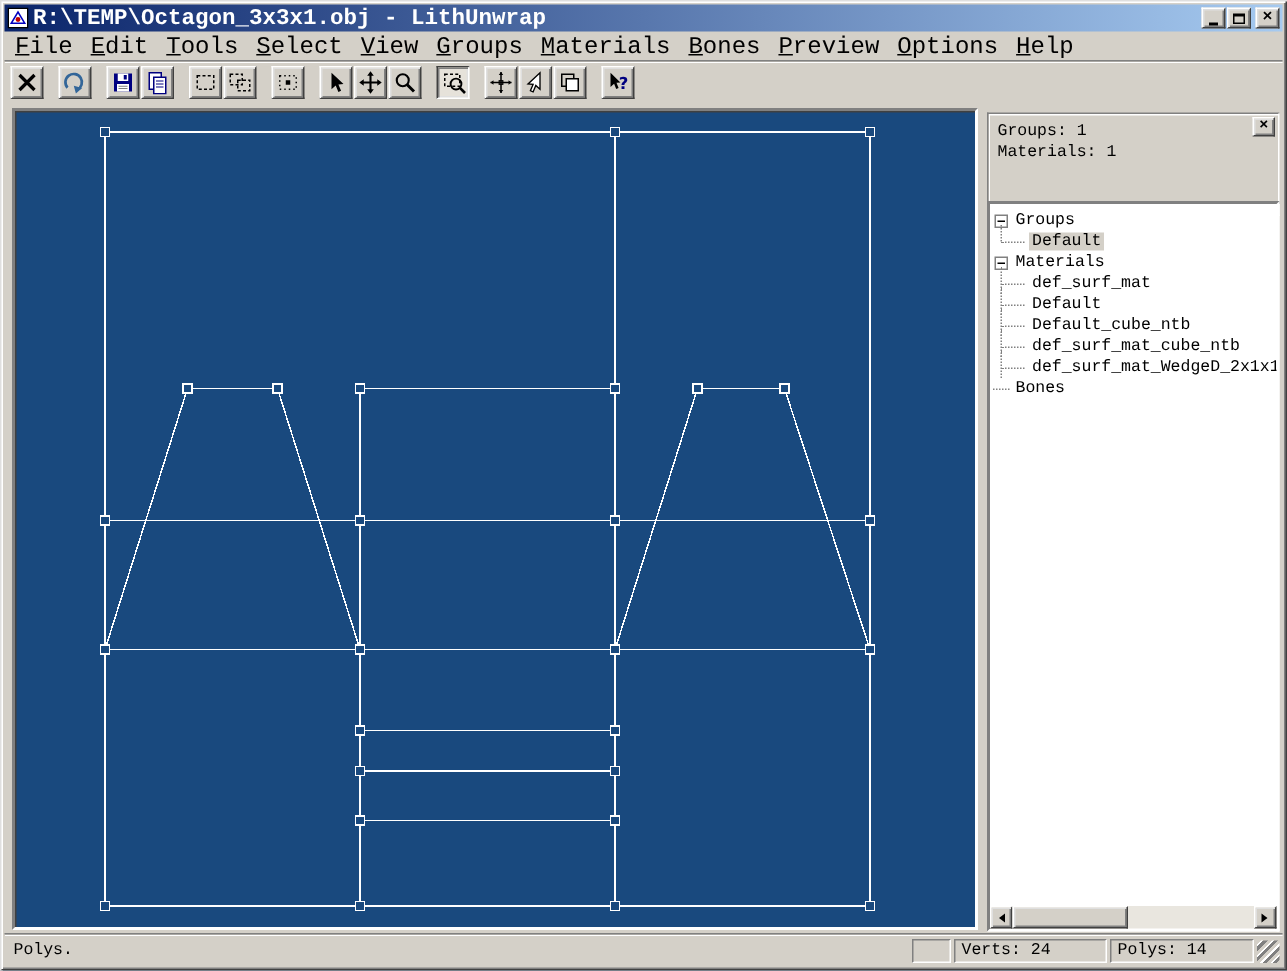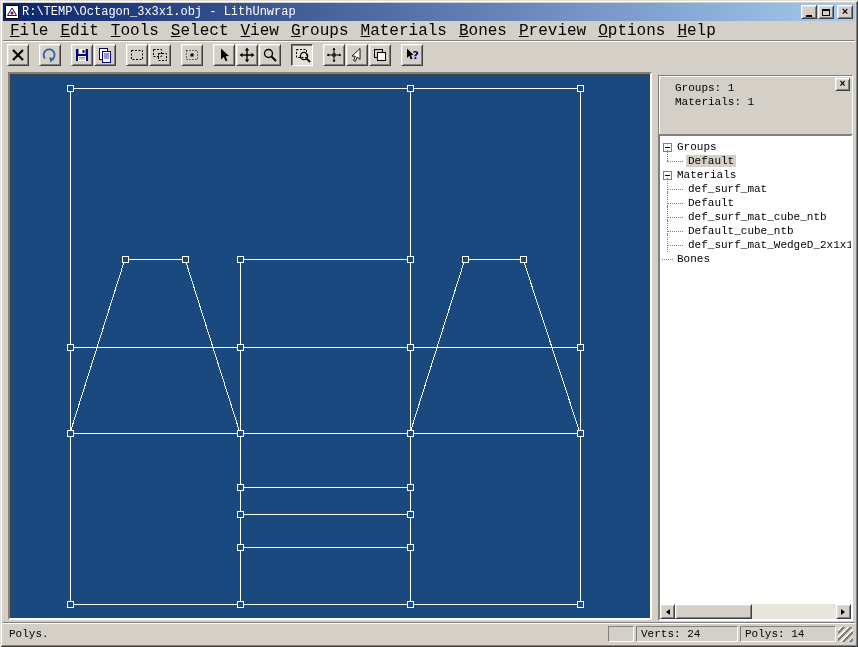--- a/index.html
+++ b/index.html
@@ -8,21 +8,21 @@
 
   .window { position:absolute; inset:0; background:#d4d0c8;
     box-shadow: inset 1px 1px 0 #dfdfdf, inset -1px -1px 0 #404040, inset 2px 2px 0 #fff, inset -2px -2px 0 #808080; }
 
   
   .titlebar { position:absolute; left:3px; top:3px; right:3px; height:18px;
     display:flex; align-items:center; gap:3px; padding:0 2px;
     background:linear-gradient(90deg,#0a246a,#a6caf0); }
   .app-icon { width:14px; height:14px; flex:0 0 14px; }
   .app-icon svg { display:block; width:14px; height:14px; }
-  .title-text { color:#fff; font-size:12px; font-weight:normal; white-space:nowrap; overflow:hidden; flex:1 1 auto; }
+  .title-text { color:#fff; font-size:15px; font-weight:bold; white-space:nowrap; overflow:hidden; flex:1 1 auto; }
   .win-btns { display:flex; align-items:center; }
   .winbtn { width:16px; height:14px; background:#d4d0c8; border:1px solid; border-color:#fff #404040 #404040 #fff;
     box-shadow:inset 1px 1px 0 #dfdfdf, inset -1px -1px 0 #808080;
     display:flex; align-items:center; justify-content:center; font:bold 11px "Liberation Mono",monospace; line-height:1; padding:0; }
   .winbtn + .winbtn { margin-left:1px; }
   .winbtn.close { margin-left:3px; }
   .glyph-min { display:block; width:6px; height:2px; background:#000; margin-top:7px; }
   .glyph-max { display:block; width:8px; height:7px; border:1px solid #000; border-top-width:2px; }
 
   
@@ -45,21 +45,21 @@
 
   
   .canvas-wrap { position:absolute; left:8px; top:72px; width:644px; height:548px;
     border:2px solid; border-color:#808080 #fff #fff #808080; box-shadow:inset 1px 1px 0 #404040; background:#19497e; }
   #uvsvg { position:absolute; inset:0; width:100%; height:100%; }
 
   
   .side { position:absolute; left:656px; top:72px; right:5px; bottom:26px; }
   .infobox { position:absolute; left:2px; top:3px; right:0; height:69px;
     border:1px solid; border-color:#808080 #fff #fff #808080; box-shadow:inset 1px 1px 0 #fff;
-    padding:5px 16px; font-size:11px; line-height:14px; }
+    padding:5px 6px; font-size:11px; line-height:14px; }
   .panel-close { position:absolute; top:2px; right:2px; width:15px; height:13px;
     background:#d4d0c8; border:1px solid; border-color:#fff #404040 #404040 #fff;
     box-shadow:inset 1px 1px 0 #dfdfdf, inset -1px -1px 0 #808080;
     display:flex; align-items:center; justify-content:center; font:bold 10px "Liberation Mono",monospace; line-height:1; padding:0; }
 
   .treebox { position:absolute; left:2px; right:0; top:62px; bottom:0;
     border:2px solid; border-color:#808080 #fff #fff #808080; background:#fff; }
   .tree { position:absolute; left:0; right:0; top:0; bottom:15px; overflow:hidden; padding-top:4px; font-size:11px; background:#fff; }
   .trow { display:flex; align-items:center; height:14px; white-space:nowrap; }
   .expander { flex:0 0 9px; width:9px; height:9px; border:1px solid #808080; background:#fff; margin:0 3px; position:relative; }
@@ -338,25 +338,25 @@
           <div class="trow">
             <span class="conn"></span>
             <span class="tlabel">def_surf_mat</span>
           </div>
           <div class="trow">
             <span class="conn"></span>
             <span class="tlabel">Default</span>
           </div>
           <div class="trow">
             <span class="conn"></span>
+            <span class="tlabel">Default_cube_ntb</span>
+          </div>
+          <div class="trow">
+            <span class="conn"></span>
             <span class="tlabel">def_surf_mat_cube_ntb</span>
-          </div>
-          <div class="trow">
-            <span class="conn"></span>
-            <span class="tlabel">Default_cube_ntb</span>
           </div>
           <div class="trow">
             <span class="conn"></span>
             <span class="tlabel">def_surf_mat_WedgeD_2x1x1</span>
           </div>
           <div class="trow">
             <span class="stub"></span>
             <span class="tlabel">Bones</span>
           </div>
         </div>

